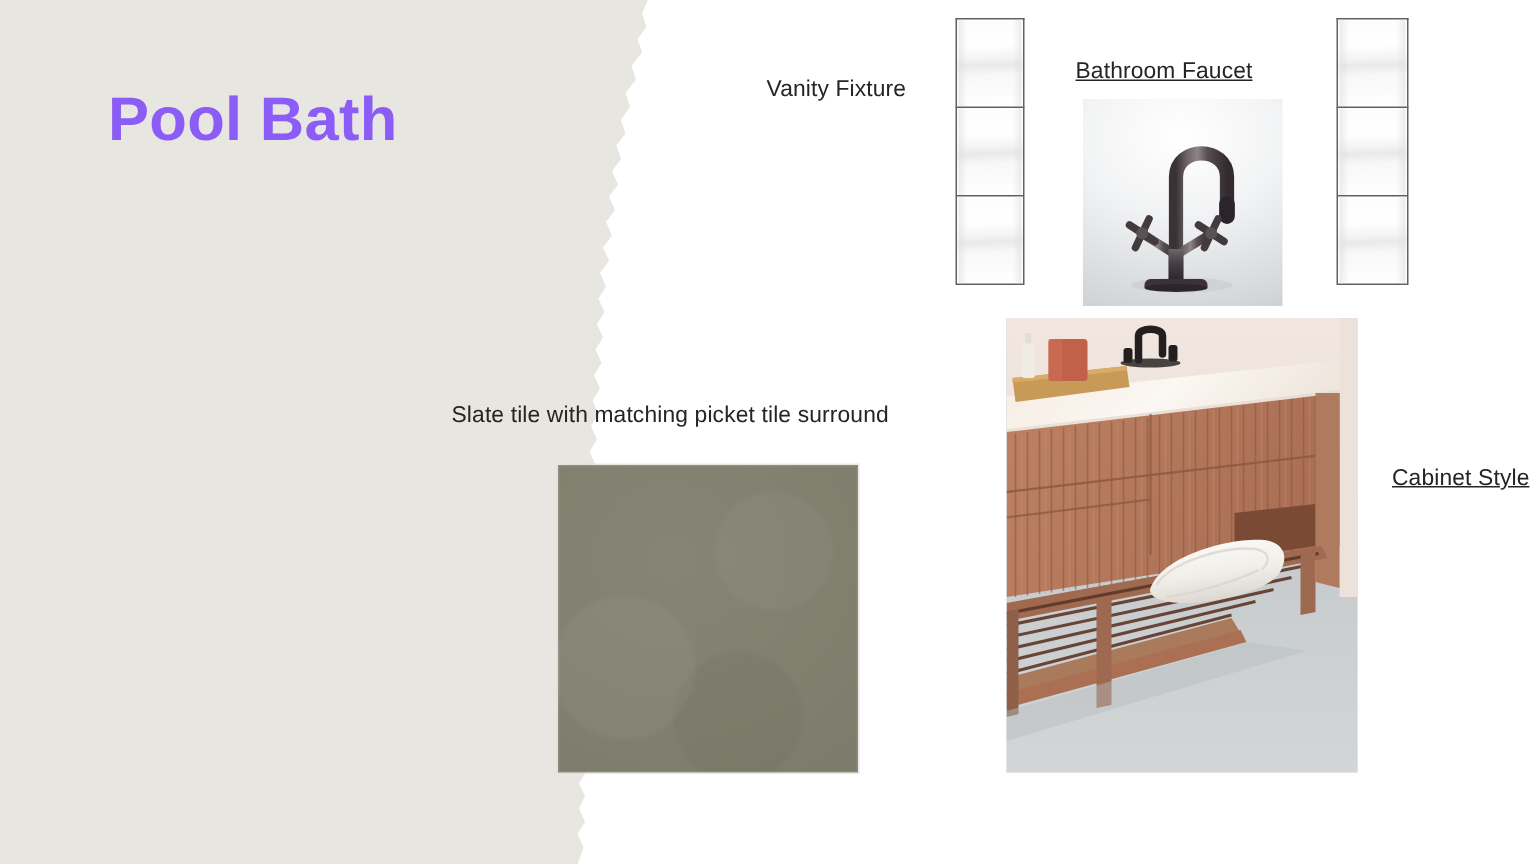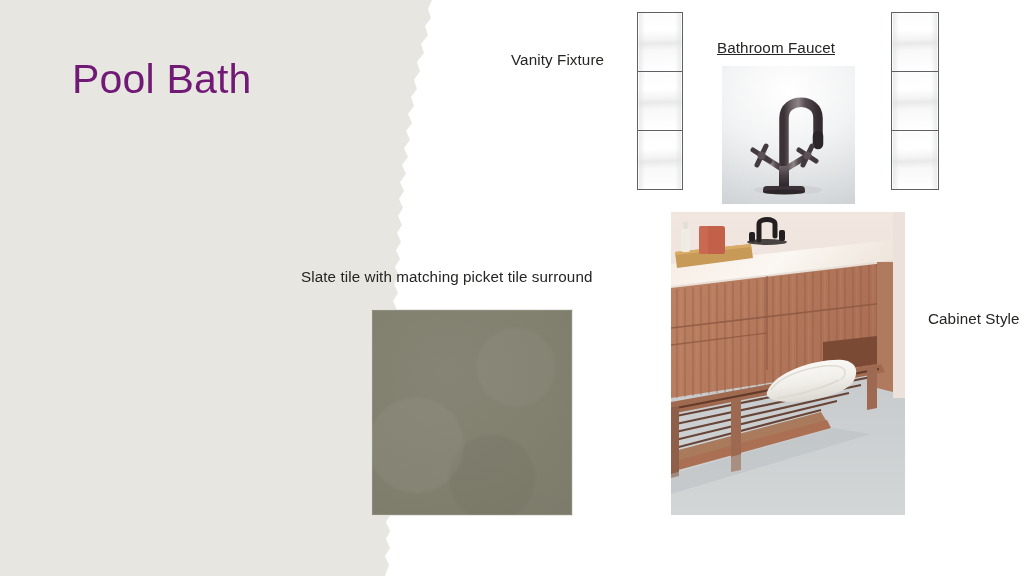--- a/index.html
+++ b/index.html
@@ -26,40 +26,40 @@
   }
 
   
   .slide-title {
     position: absolute;
     left: 72px;
     top: 57px;
     font-size: 41px;
     line-height: 1.12;
     letter-spacing: 0.2px;
-    color: #701a75;
-    font-weight: 400;
+    color: #8b5cf6;
+    font-weight: 700;
     z-index: 5;
     white-space: nowrap;
   }
 
   
   .caption {
     position: absolute;
     font-size: 15.2px;
     color: #262523;
     font-weight: 400;
     white-space: nowrap;
     z-index: 6;
     letter-spacing: 0.1px;
   }
   #cap-vanity      { left: 511px; top: 51px; text-align: center; }
   #cap-faucet      { left: 717px; top: 39px; text-decoration: underline; }
   #cap-tile        { left: 301px; top: 268px; }
-  #cap-cabinet     { left: 928px; top: 310px; }
+  #cap-cabinet     { left: 928px; top: 310px; text-decoration: underline; }
 
   
   .fixture {
     position: absolute;
     z-index: 4;
     background: #ffffff;
     display: flex;
     flex-direction: column;
   }
   .fixture .tier {

